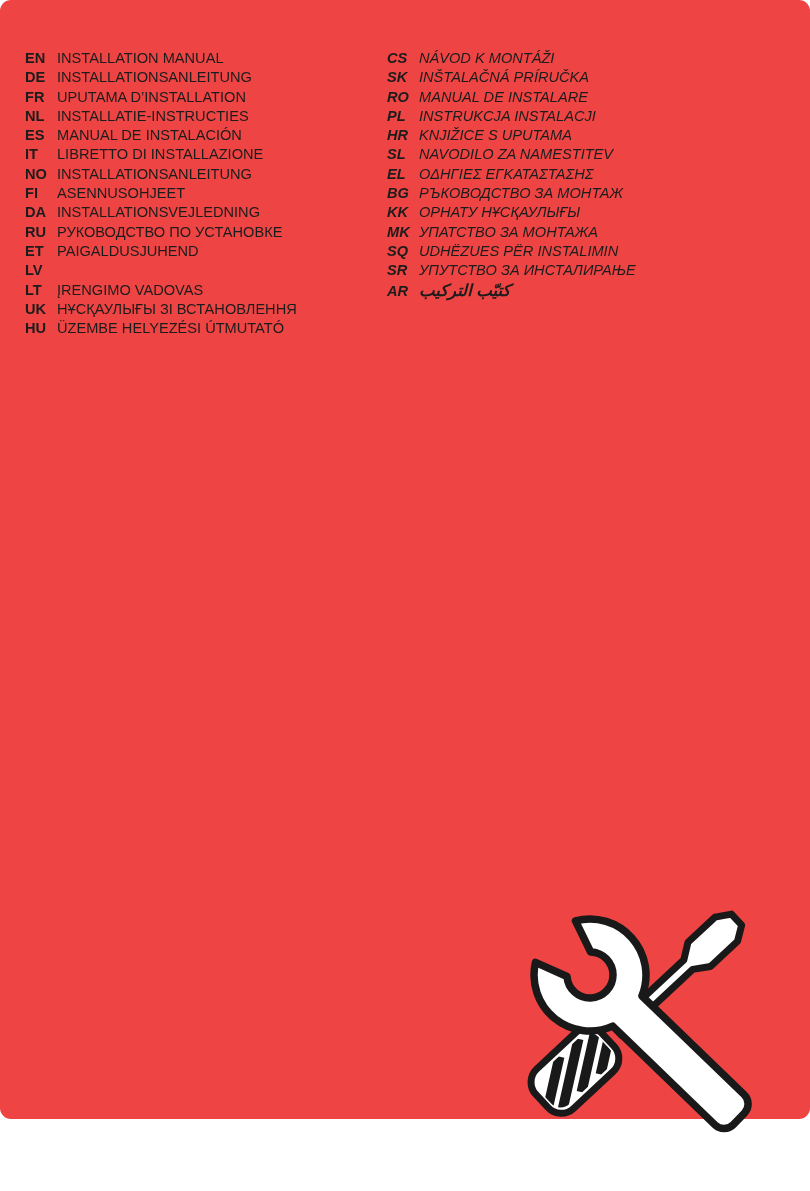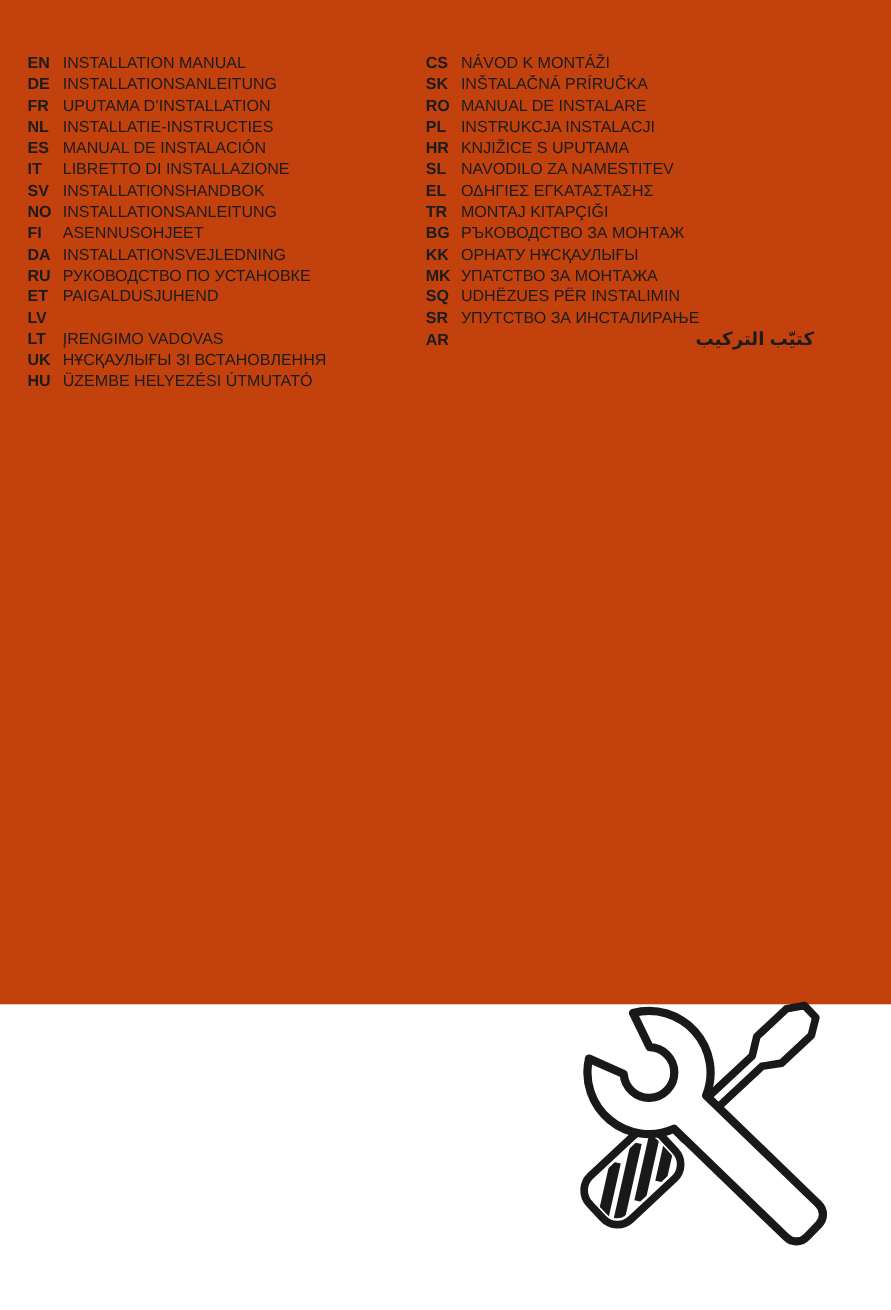--- a/index.html
+++ b/index.html
@@ -4,46 +4,47 @@
 <style>
   html, body {
     margin: 0; padding: 0;
     width: 810px; height: 1191px;
     background: #ffffff;
     overflow: hidden;
     font-family: "Liberation Sans", "DejaVu Sans", sans-serif;
   }
   .page {
     position: relative;
-    width: 810px; height: 913px;
-    background: #c2410c;
+    width: 810px; height: 1119px;
+    background: #ef4444;
+    border-radius: 11px;
   }
   .lang-col {
     position: absolute;
     top: 49px;
   }
   .col-left  { left: 25px;  width: 355px; }
-  .col-right { left: 387px; width: 353px; }
+  .col-right { left: 387px; width: 353px; font-style: italic; }
   .lang-row {
     display: flex;
     align-items: baseline;
     height: 19.3px;
     line-height: 19.3px;
     font-size: 14.6px;
     color: #1c1c1c;
     white-space: nowrap;
   }
   .lang-code {
     flex: 0 0 32px;
     font-weight: bold;
   }
   .lang-label { }
   .lang-row.rtl .lang-label {
     flex: 1;
-    text-align: right;
+    text-align: left;
     direction: rtl;
     font-weight: bold;
     font-size: 16.5px;
   }
   .tools-icon-box {
     position: absolute;
     left: 520px; top: 895px;
     width: 240px; height: 245px;
   }
 </style>
@@ -78,24 +79,20 @@
         <span class="lang-code">ES</span>
         <span class="lang-label">MANUAL DE INSTALACIÓN</span>
       </div>
 
 
       <div class="lang-row">
         <span class="lang-code">IT</span>
         <span class="lang-label">LIBRETTO DI INSTALLAZIONE</span>
       </div>
 
-      <div class="lang-row">
-        <span class="lang-code">SV</span>
-        <span class="lang-label">INSTALLATIONSHANDBOK</span>
-      </div>
 
       <div class="lang-row">
         <span class="lang-code">NO</span>
         <span class="lang-label">INSTALLATIONSANLEITUNG</span>
       </div>
 
       <div class="lang-row">
         <span class="lang-code">FI</span>
         <span class="lang-label">ASENNUSOHJEET</span>
       </div>
@@ -165,24 +162,20 @@
       <div class="lang-row">
         <span class="lang-code">SL</span>
         <span class="lang-label">NAVODILO ZA NAMESTITEV</span>
       </div>
 
       <div class="lang-row">
         <span class="lang-code">EL</span>
         <span class="lang-label">ΟΔΗΓΙΕΣ ΕΓΚΑΤΑΣΤΑΣΗΣ</span>
       </div>
 
-      <div class="lang-row">
-        <span class="lang-code">TR</span>
-        <span class="lang-label">MONTAJ KITAPÇIĞI</span>
-      </div>
 
       <div class="lang-row">
         <span class="lang-code">BG</span>
         <span class="lang-label">РЪКОВОДСТВО ЗА МОНТАЖ</span>
       </div>
 
       <div class="lang-row">
         <span class="lang-code">KK</span>
         <span class="lang-label">ОРНАТУ НҰСҚАУЛЫҒЫ</span>
       </div>

